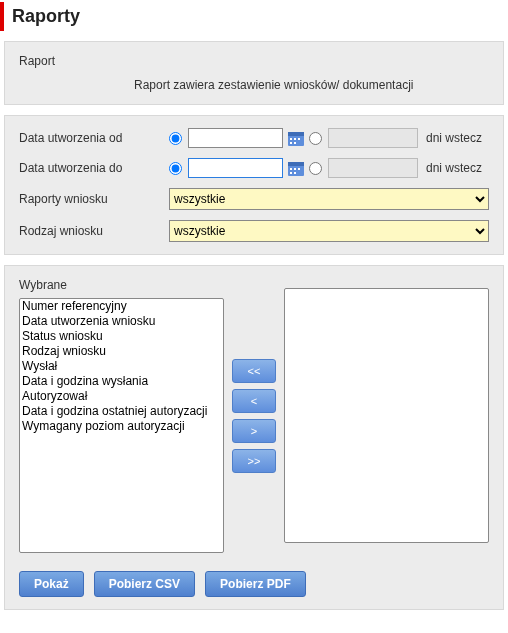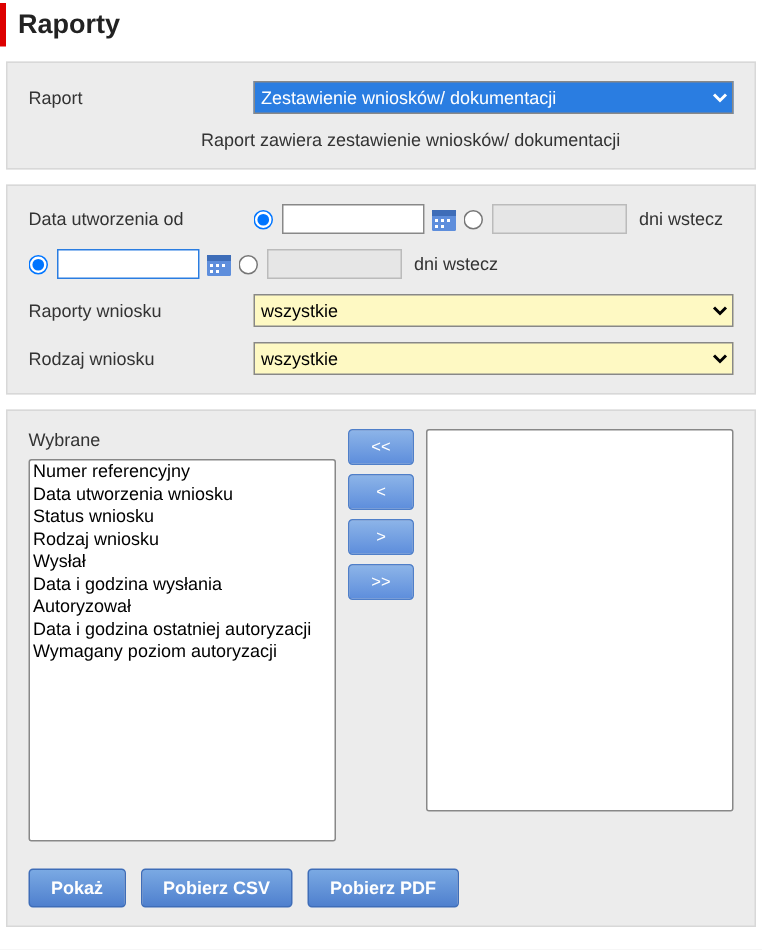--- a/index.html
+++ b/index.html
@@ -98,21 +98,21 @@
     flex-shrink: 0;
     cursor: pointer;
   }
   .cal-icon svg { display: block; }
   .suffix {
     margin-left: 4px;
     color: #333;
   }
   .dual-wrap {
     display: flex;
-    align-items: flex-start;
+    align-items: center;
     gap: 8px;
     justify-content: space-between;
   }
   .dual-col {
     flex: 1;
     min-width: 0;
   }
   .dual-col label {
     display: block;
     margin-bottom: 6px;
@@ -161,25 +161,20 @@
   }
 </style>
 </head>
 <body>
 
 <div class="page-title">Raporty</div>
 
 <div class="panel">
   <div class="row">
     <div class="row-label">Raport</div>
-    <div class="row-content">
-      <select class="full highlight">
-        <option>Zestawienie wniosków/ dokumentacji</option>
-      </select>
-    </div>
   </div>
   <div class="desc">Raport zawiera zestawienie wniosków/ dokumentacji</div>
 </div>
 
 <div class="panel">
 
   <div class="row">
     <div class="row-label">Data utworzenia od</div>
     <div class="row-content">
       <input type="radio" checked="" style="">
@@ -195,20 +190,21 @@
             <rect x="7" y="13" width="2" height="2" fill="#fff"></rect>
           </svg>
       </span>
       <input type="radio" style="">
       <input type="text" class="days" value="" style="">
       <span class="suffix">dni wstecz</span>
     </div>
   </div>
 
   <div class="row">
+    <div class="row-label">Data utworzenia do</div>
     <div class="row-content">
       <input type="radio" checked="" style="">
       <input type="text" class="short active" value="" style="">
       <span class="cal-icon">
         <svg viewBox="0 0 18 18">
             <rect x="1" y="3" width="16" height="14" rx="1" fill="#5e8edc"></rect>
             <rect x="1" y="3" width="16" height="4" fill="#3e6db8"></rect>
             <rect x="3" y="9" width="2" height="2" fill="#fff"></rect>
             <rect x="7" y="9" width="2" height="2" fill="#fff"></rect>
             <rect x="11" y="9" width="2" height="2" fill="#fff"></rect>

